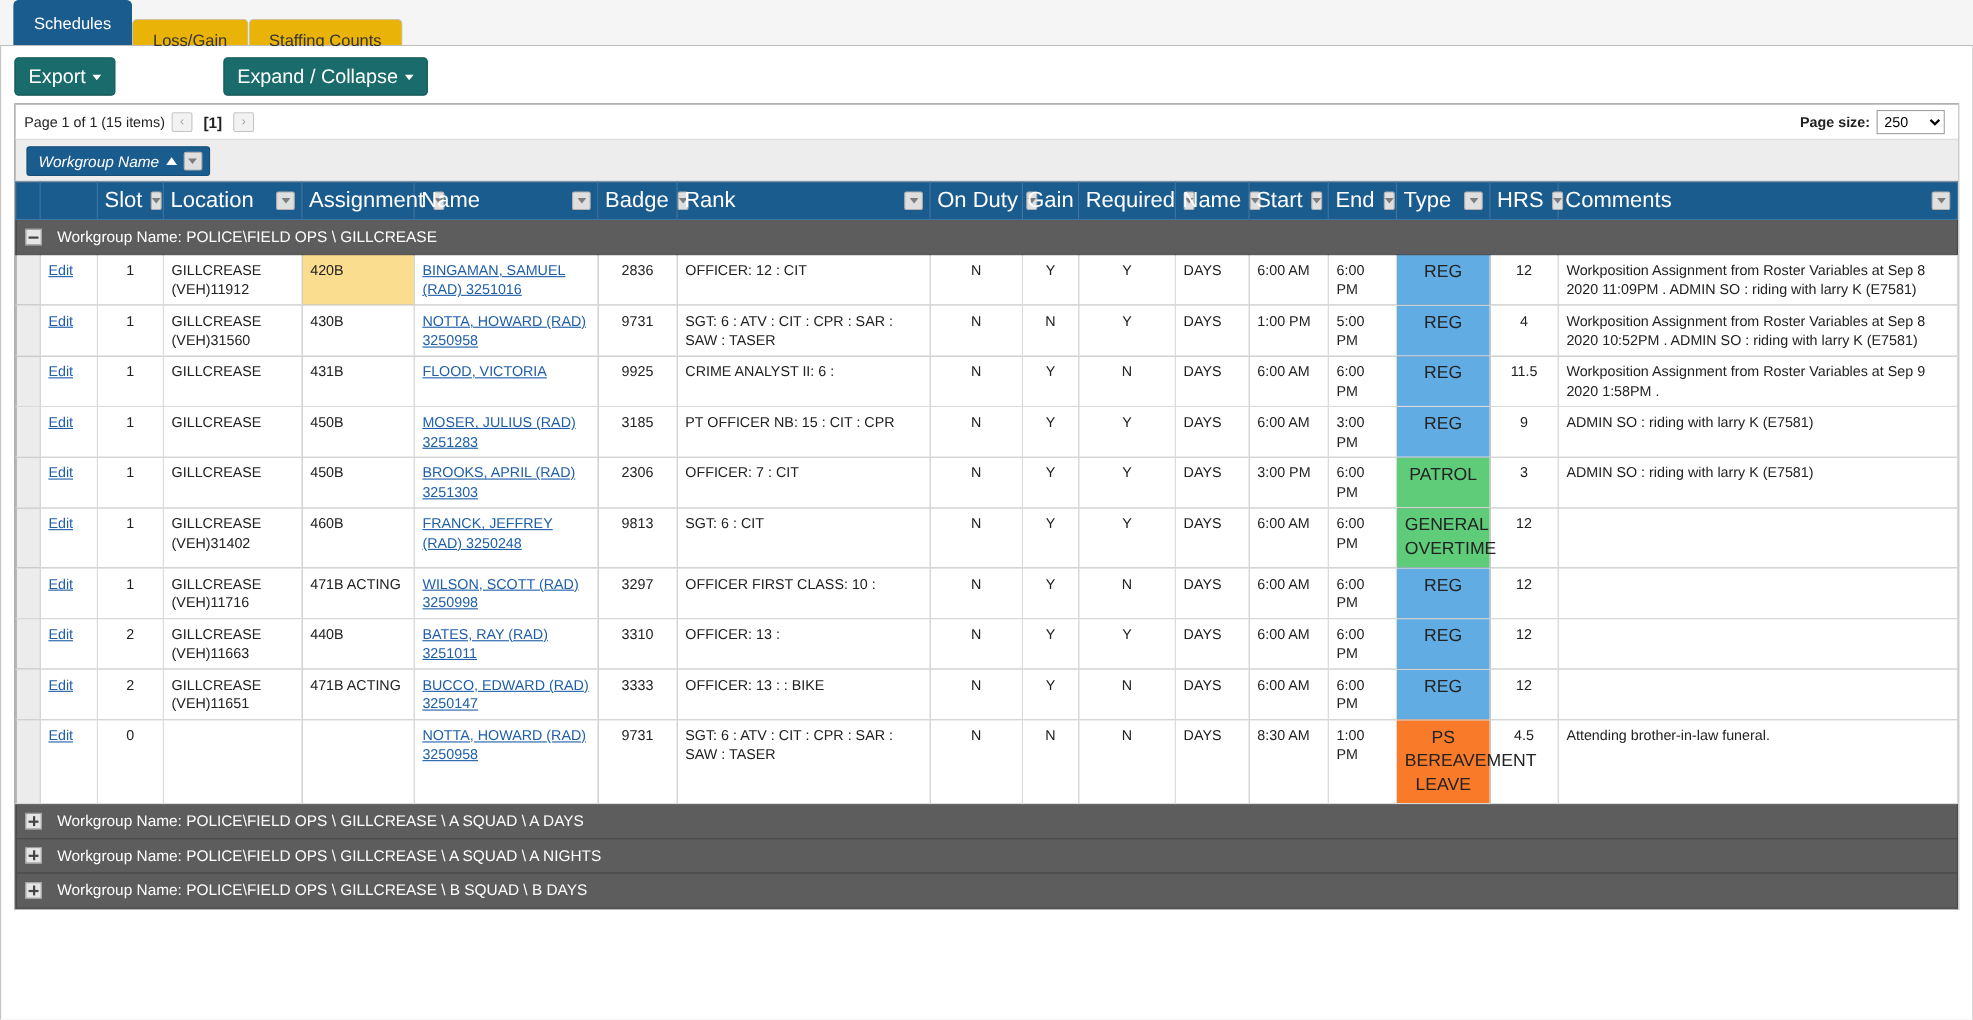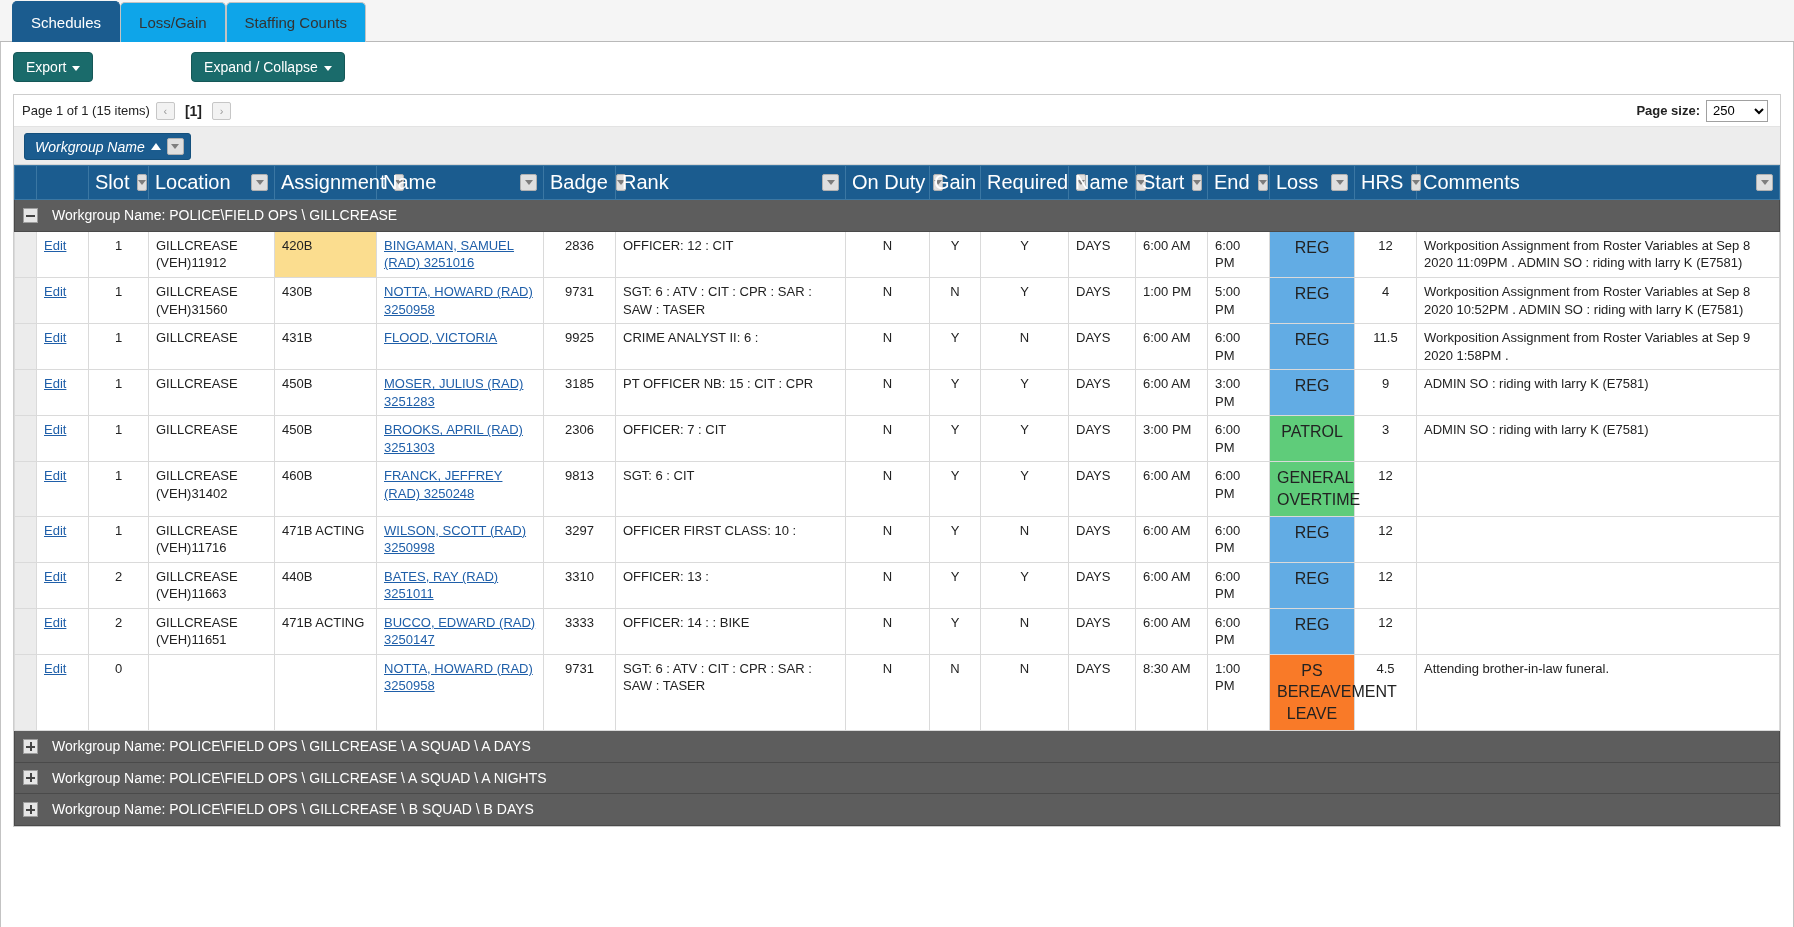--- a/index.html
+++ b/index.html
@@ -16,29 +16,29 @@
   
   #tabstrip {
     position: relative;
     height: 42px;
     background: #f5f5f5;
     border-bottom: 1px solid #b9b9b9;
     padding-left: 12px;
   }
   .tab {
     display: inline-block;
-    height: 40px;
+    height: 24px;
     line-height: 40px;
     padding: 0 18px;
     margin-top: 2px;
     font-size: 15px;
     border: 1px solid #c3c3c3;
     border-bottom: none;
     border-radius: 5px 5px 0 0;
-    background: #0ea5e9;
+    background: #eab308;
     color: #333;
     vertical-align: bottom;
     cursor: pointer;
   }
   .tab.active {
     background: #1b5c8f;
     border-color: #1b5c8f;
     color: #fff;
     height: 41px;
     line-height: 42px;
@@ -58,21 +58,21 @@
 
   
   #toolbar { height: 42px; }
   .btn {
     display: inline-block;
     background: #1a6b6b;
     color: #fff;
     border: 1px solid #155757;
     border-radius: 4px;
     padding: 6px 12px;
-    font-size: 14px;
+    font-size: 18px;
     cursor: pointer;
     vertical-align: top;
   }
   .btn .caret {
     display: inline-block;
     margin-left: 6px;
     width: 0; height: 0;
     border-left: 4px solid transparent;
     border-right: 4px solid transparent;
     border-top: 5px solid #fff;
@@ -396,21 +396,21 @@
             <th>
               <div class="th-inner spread">
                 <span>End</span>
                 <span class="hdr-menu">
                   <i></i>
                 </span>
               </div>
             </th>
             <th>
               <div class="th-inner spread">
-                <span>Loss</span>
+                <span>Type</span>
                 <span class="hdr-menu">
                   <i></i>
                 </span>
               </div>
             </th>
             <th>
               <div class="th-inner spread">
                 <span>HRS</span>
                 <span class="hdr-menu">
                   <i></i>
@@ -589,21 +589,21 @@
             <td></td>
           </tr>
           <tr>
             <td class="rail"></td>
             <td class="edit"><a class="lnk">Edit</a></td>
             <td class="c">2</td>
             <td>GILLCREASE (VEH)11651</td>
             <td>471B ACTING</td>
             <td><a class="lnk">BUCCO, EDWARD (RAD) 3250147</a></td>
             <td class="c">3333</td>
-            <td>OFFICER: 14 : : BIKE</td>
+            <td>OFFICER: 13 : : BIKE</td>
             <td class="c">N</td>
             <td class="c">Y</td>
             <td class="c">N</td>
             <td>DAYS</td>
             <td>6:00 AM</td>
             <td>6:00 PM</td>
             <td class="type-cell" style="background: rgb(98, 172, 228);">REG</td>
             <td class="c">12</td>
             <td></td>
           </tr>

